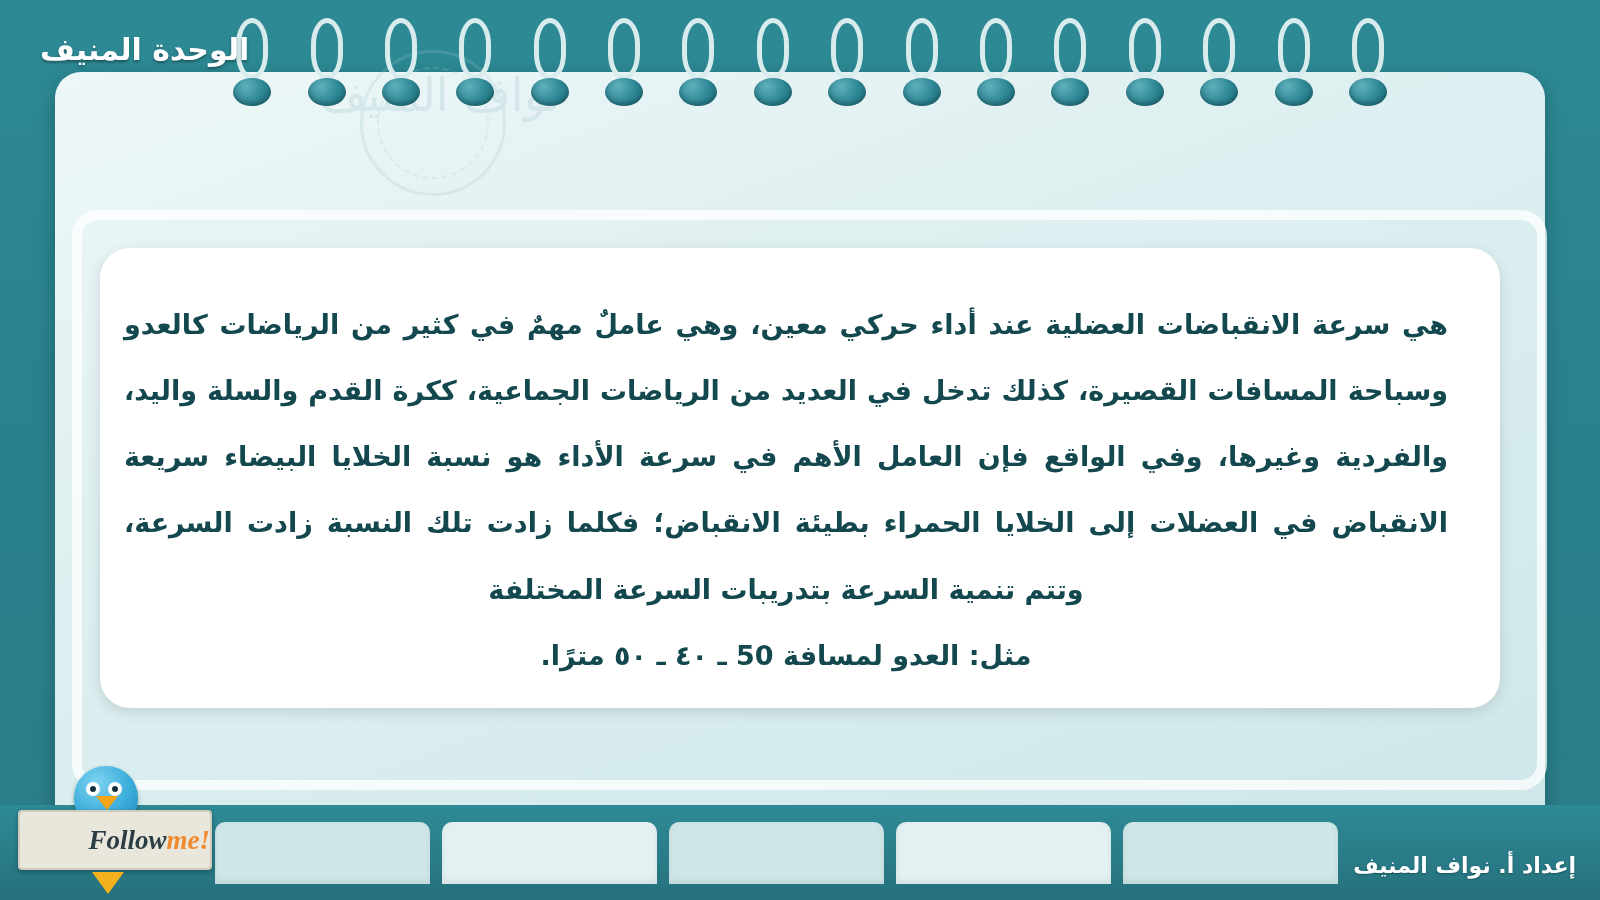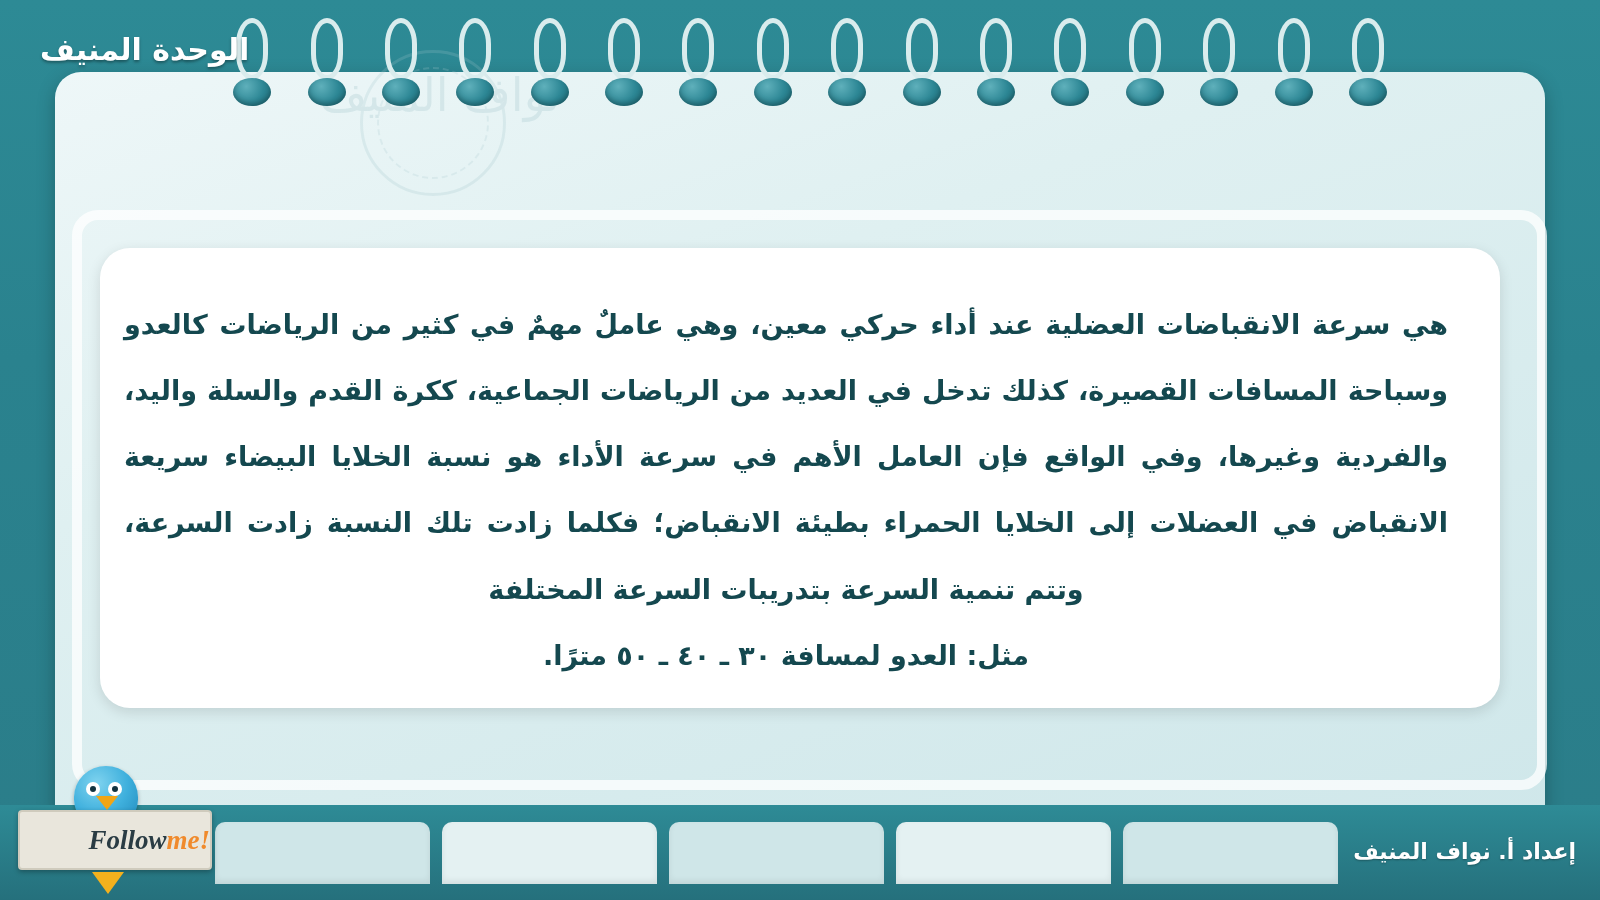--- a/index.html
+++ b/index.html
@@ -208,21 +208,21 @@
     height: 62px;
     background: #cfe6e8;
     border-radius: 10px 10px 0 0;
     box-shadow: inset 0 -3px 6px rgba(0,0,0,0.08);
   }
   .tab.light { background: #e4f1f2; }
 
   .credit {
     position: absolute;
     right: 24px;
-    bottom: 36px;
+    bottom: 22px;
     font-size: 22px;
     color: #ffffff;
     font-weight: bold;
     font-family: "DejaVu Sans", "Liberation Sans", sans-serif;
     z-index: 6;
     text-shadow: 0 1px 2px rgba(0,0,0,0.3);
   }
 
   
   .follow-badge {
@@ -398,21 +398,21 @@
         <div class="bead"></div>
       </div>
   </div>
 
   <div class="unit-label">الوحدة المنيف</div>
 
 
   <div class="content-card">
     <div class="body-text">
       <p>هي سرعة الانقباضات العضلية عند أداء حركي معين، وهي عاملٌ مهمٌ في كثير من الرياضات كالعدو وسباحة المسافات القصيرة، كذلك تدخل في العديد من الرياضات الجماعية، ككرة القدم والسلة واليد، والفردية وغيرها، وفي الواقع فإن العامل الأهم في سرعة الأداء هو نسبة الخلايا البيضاء سريعة الانقباض في العضلات إلى الخلايا الحمراء بطيئة الانقباض؛ فكلما زادت تلك النسبة زادت السرعة، وتتم تنمية السرعة بتدريبات السرعة المختلفة</p>
-      <p class="last">مثل: العدو لمسافة ٣٠ ـ ٤٠ ـ ٥٠ مترًا.</p>
+      <p class="last">مثل: العدو لمسافة 50 ـ ٤٠ ـ ٥٠ مترًا.</p>
     </div>
   </div>
 
   <div class="bottom-bar"></div>
 
   <div class="tabs">
     <div class="tab"></div>
     <div class="tab light"></div>
     <div class="tab"></div>
     <div class="tab light"></div>

